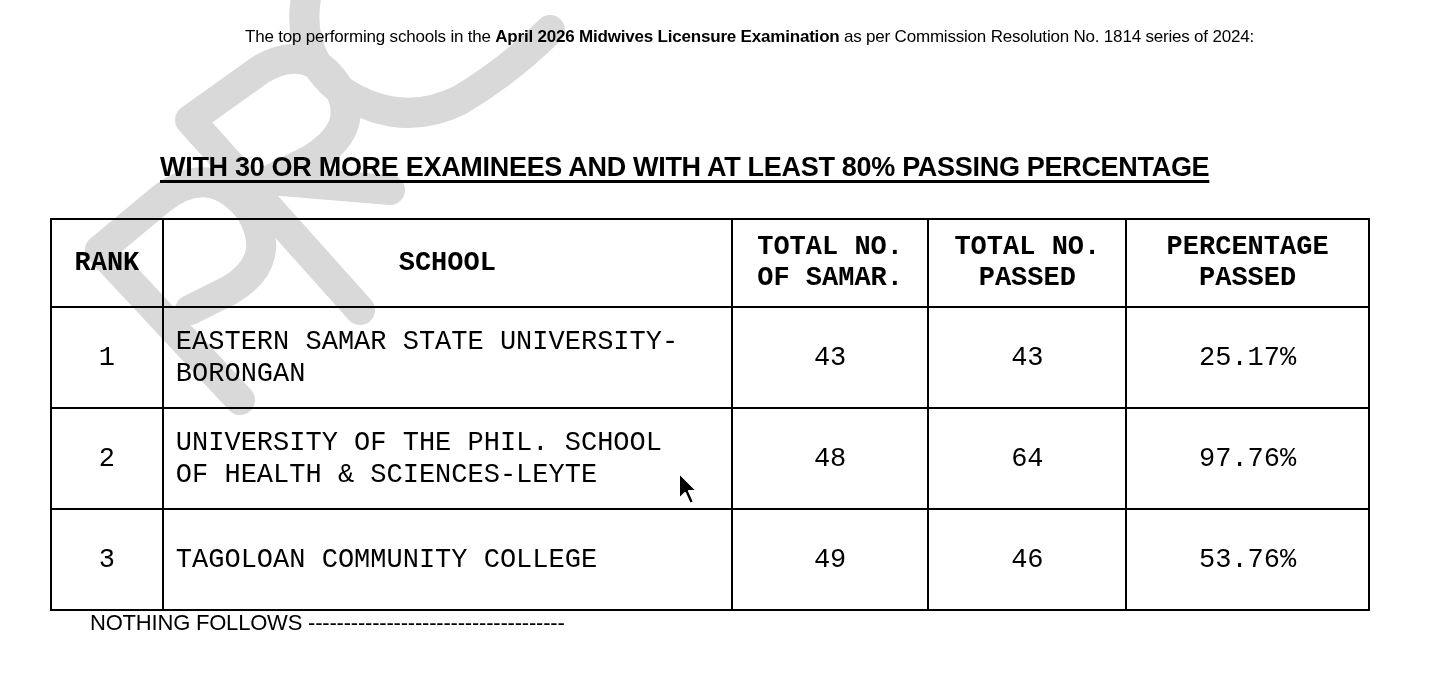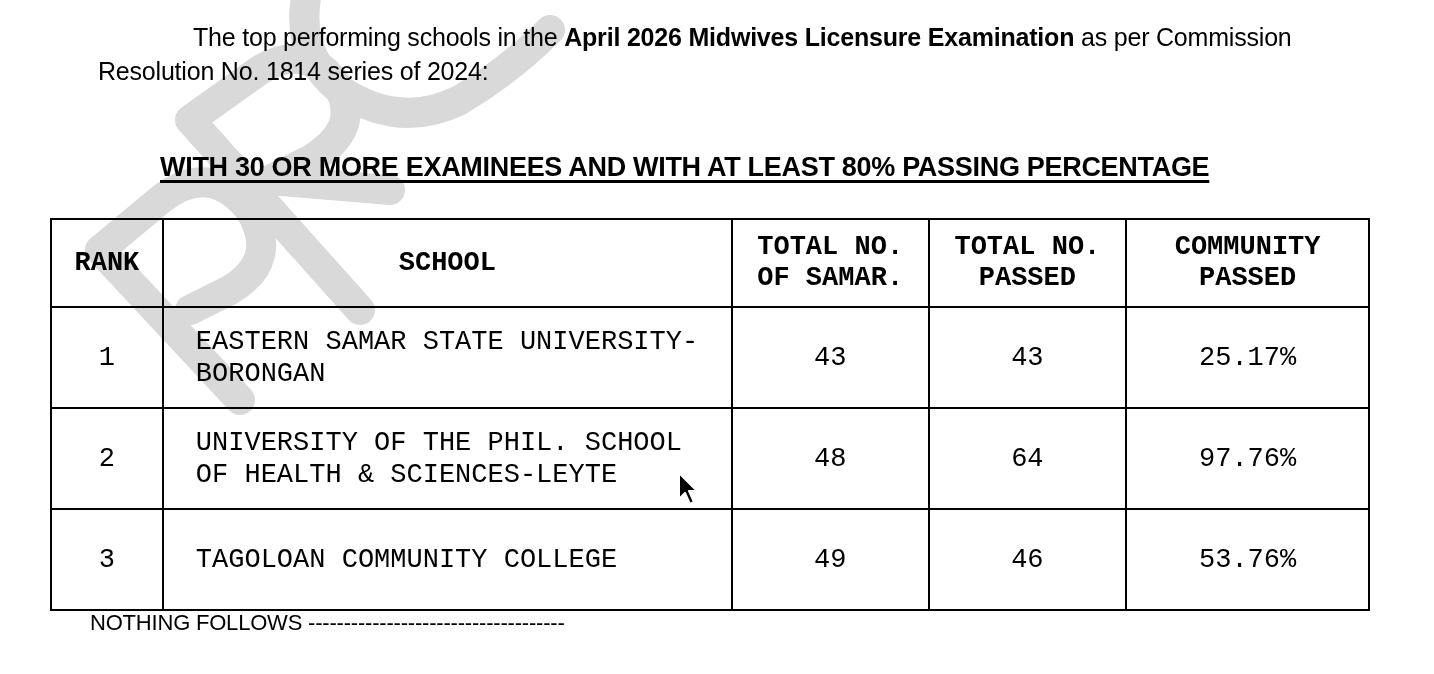--- a/index.html
+++ b/index.html
@@ -6,22 +6,22 @@
   body {
     width: 1434px; height: 674px; overflow: hidden; position: relative;
     font-family: "Liberation Sans", sans-serif; color: #000;
   }
   .watermark {
     position: absolute; left: 40px; top: -40px; width: 560px; height: 480px;
     pointer-events: none; z-index: 0;
   }
   .content { position: absolute; inset: 0; z-index: 1; }
   .intro {
-    position: absolute; left: 98px; top: 20px; width: 1240px;
-    font-size: 25px; line-height: 34px; letter-spacing: -0.2px;
+    position: absolute; left: 82px; top: 20px; width: 1240px;
+    font-size: 17px; line-height: 34px; letter-spacing: -0.2px; text-align: center;
   }
   .intro .indent { display: inline-block; width: 95px; }
   .intro b { font-weight: bold; }
   .heading {
     position: absolute; left: 160px; top: 152px;
     font-size: 27px; font-weight: bold; text-decoration: underline;
     text-decoration-thickness: 3px; text-underline-offset: 4px;
     letter-spacing: -0.3px;
   }
   table.results {
@@ -30,21 +30,21 @@
     font-size: 27px;
     font-family: Liberation Mono, monospace;
   }
   table.results th, table.results td {
     border: 2px solid #000; padding: 0;
   }
   table.results th {
     height: 86px; font-weight: bold; text-align: center; line-height: 31px;
   }
   table.results td { height: 99px; text-align: center; line-height: 32px; }
-  table.results td.school { text-align: left; padding-left: 32px; }
+  table.results td.school { text-align: left; padding-left: 12px; }
   col.c-rank { width: 112px; }
   col.c-school { width: 570px; }
   col.c-exam { width: 197px; }
   col.c-passed { width: 198px; }
   col.c-pct { width: 243px; }
   .nothing {
     position: absolute; left: 90px; top: 610px; font-size: 22px; letter-spacing: -0.2px;
   }
   .cursor { position: absolute; left: 677px; top: 471px; width: 24px; height: 36px; z-index: 2; }
 </style>
@@ -85,21 +85,21 @@
         <th>SCHOOL</th>
         <th>
           <span>TOTAL NO.</span><br>
           <span>OF SAMAR.</span>
         </th>
         <th>
           <span>TOTAL NO.</span><br>
           <span>PASSED</span>
         </th>
         <th>
-          <span>COMMUNITY</span><br>
+          <span>PERCENTAGE</span><br>
           <span>PASSED</span>
         </th>
       </tr>
     </thead>
     <tbody>
       <tr>
         <td>1</td>
         <td class="school">
           <span>EASTERN SAMAR STATE UNIVERSITY-</span><br>
           <span>BORONGAN</span>

